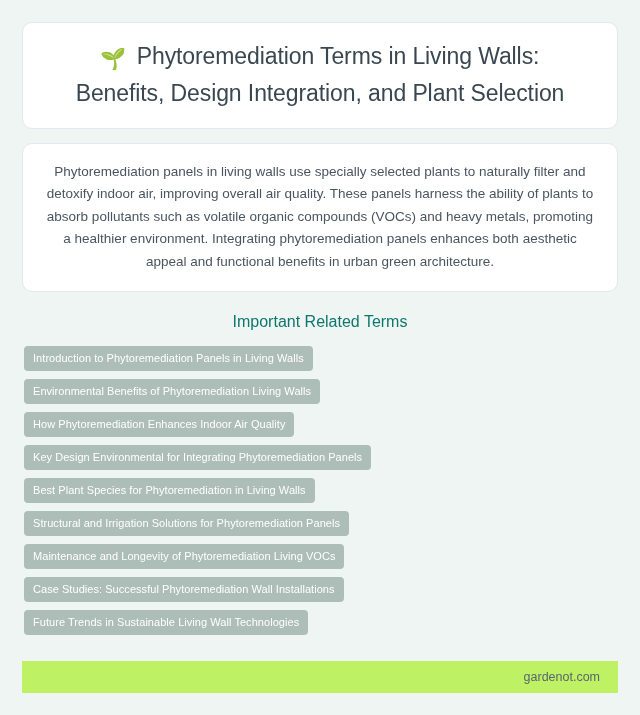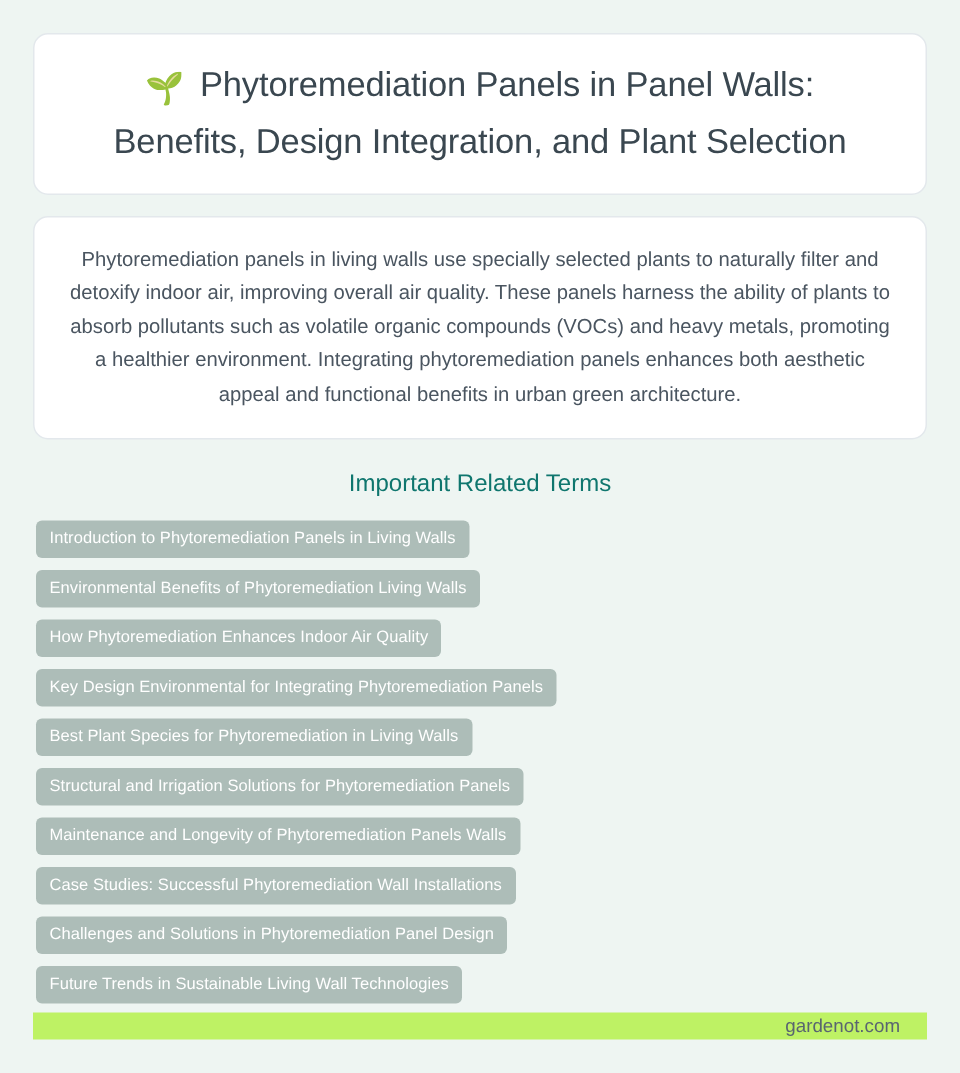--- a/index.html
+++ b/index.html
@@ -104,40 +104,39 @@
     font-size: 12.5px;
     line-height: 16px;
   }
 </style>
 </head>
 <body>
 
 <div class="page">
 
   <div class="card title-card">
-    <div class="title-line"><span class="title-emoji">🌱</span><span>Phytoremediation Panels in Panel Walls:</span></div>
+    <div class="title-line"><span class="title-emoji">🌱</span><span>Phytoremediation Terms in Living Walls:</span></div>
     <div class="title-line">Benefits, Design Integration, and Plant Selection</div>
   </div>
 
   <div class="card desc-card">
     <p class="desc-text">Phytoremediation panels in living walls use specially selected plants to naturally filter and detoxify indoor air, improving overall air quality. These panels harness the ability of plants to absorb pollutants such as volatile organic compounds (VOCs) and heavy metals, promoting a healthier environment. Integrating phytoremediation panels enhances both aesthetic appeal and functional benefits in urban green architecture.</p>
   </div>
 
   <div>
     <div class="terms-heading">Important Related Terms</div>
     <div class="terms-list">
       <div class="term-pill">Introduction to Phytoremediation Panels in Living Walls</div>
       <div class="term-pill">Environmental Benefits of Phytoremediation Living Walls</div>
       <div class="term-pill">How Phytoremediation Enhances Indoor Air Quality</div>
       <div class="term-pill">Key Design Environmental for Integrating Phytoremediation Panels</div>
       <div class="term-pill">Best Plant Species for Phytoremediation in Living Walls</div>
       <div class="term-pill">Structural and Irrigation Solutions for Phytoremediation Panels</div>
-      <div class="term-pill">Maintenance and Longevity of Phytoremediation Panels Walls</div>
+      <div class="term-pill">Maintenance and Longevity of Phytoremediation Living VOCs</div>
       <div class="term-pill">Case Studies: Successful Phytoremediation Wall Installations</div>
-      <div class="term-pill">Challenges and Solutions in Phytoremediation Panel Design</div>
       <div class="term-pill">Future Trends in Sustainable Living Wall Technologies</div>
     </div>
   </div>
 
   <div class="footer-spacer"></div>
 
   <div class="footer-bar">
     <span class="footer-text">gardenot.com</span>
   </div>
 

